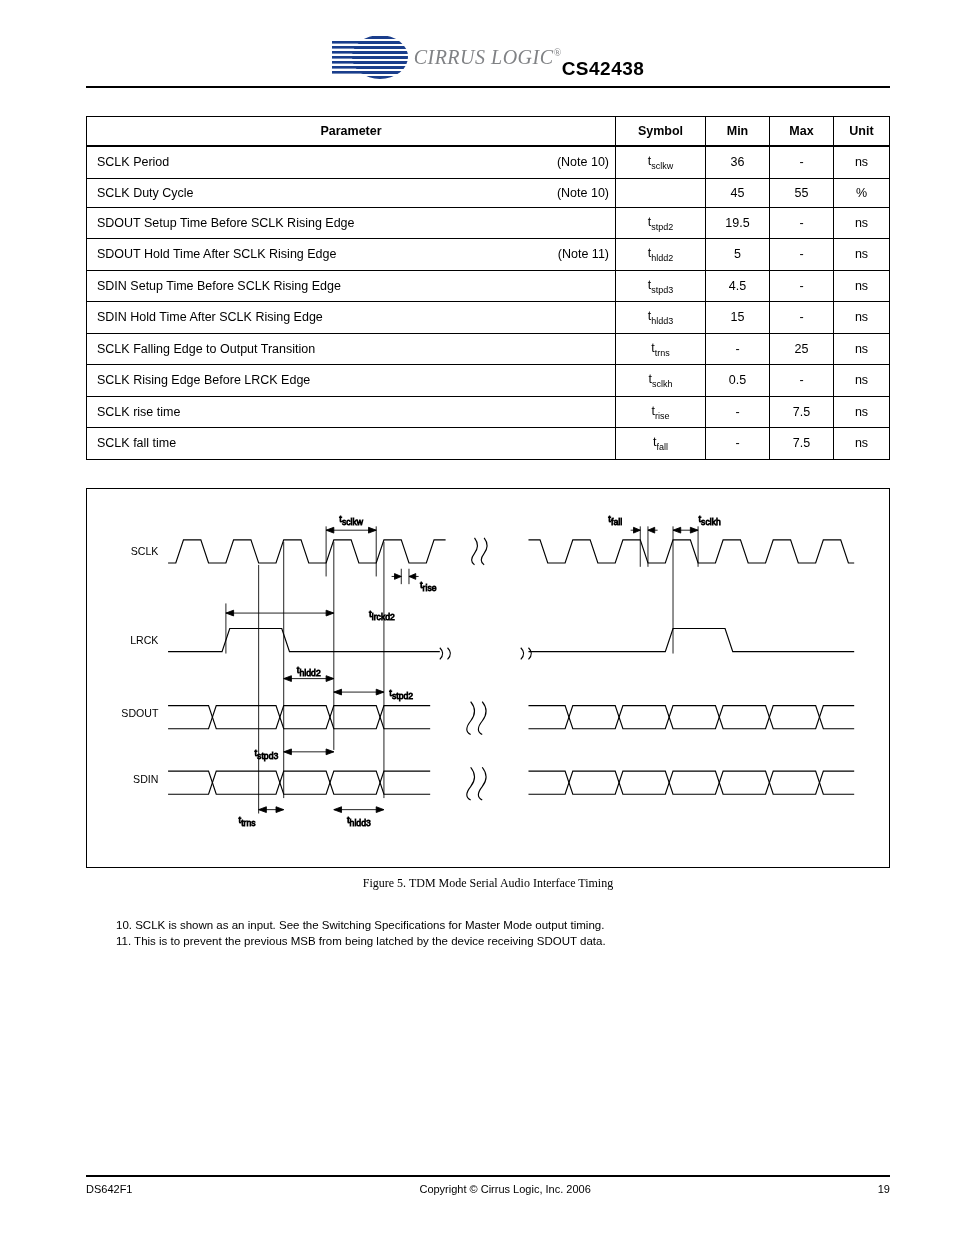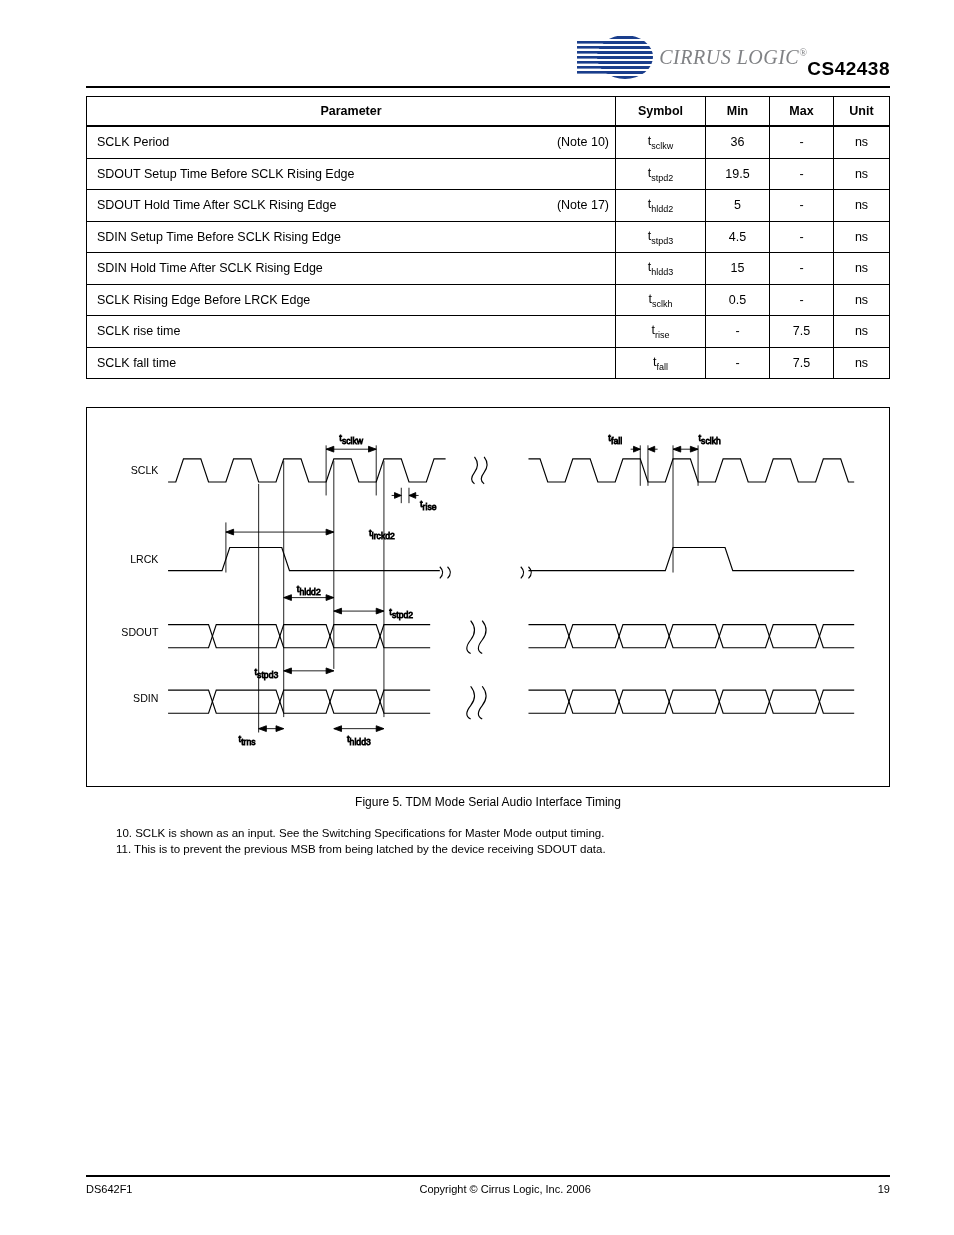--- a/index.html
+++ b/index.html
@@ -9,25 +9,25 @@
     height: 1235px;
     background: #fff;
     position: relative;
     color: #000;
   }
   .page {
     padding: 34px 64px 0 86px;
   }
   .header {
     display: flex;
-    justify-content: flex-end;
+    justify-content: center;
     align-items: flex-end;
     border-bottom: 2px solid #000;
     padding-bottom: 6px;
-    margin-bottom: 8px;
+    margin-bottom: 28px;
   }
   .logo-block { display:flex; align-items:center; gap:6px; }
   .logo-svg { width:76px; height:46px; }
   .logotext { font-family: Georgia, 'Times New Roman', serif; font-size:20px; font-style:italic; color:#808285; letter-spacing:0.5px; }
   .logotext .reg { font-size:10px; vertical-align:super; }
   .part { font-size:19px; font-weight:bold; letter-spacing:0.5px; }
 
   table.spec {
     border-collapse: collapse;
     width: 100%;
@@ -48,21 +48,21 @@
   .sub { font-size:9px; vertical-align: sub; }
   .note { font-size:11.5px; margin-left:30px; margin-top:4px; }
 
   .figure-box {
     border:1px solid #000;
     margin-top:22px;
     padding: 20px 14px 40px 14px;
     position:relative;
     height:380px;
   }
-  .fig-caption { text-align:center; font-size:12px; margin-top:8px; }
+  .fig-caption { text-align:center; font-size:12px; margin-top:8px;font-family:Liberation Serif, serif; }
   .figure-svg { width:100%; height:100%; }
   .siglabel { font-size:11px; font-family: Arial; text-anchor:end; }
   .tlabel { font-size:10px; font-family: Arial; text-anchor:middle; }
   .wave { fill:none; stroke:#000; stroke-width:1.2; }
   .dim { stroke:#000; stroke-width:0.9; fill:none; }
   .arrow { fill:#000; }
 
   .footer {
     position:absolute;
     bottom:40px;
@@ -127,45 +127,59 @@
     </thead>
     <tbody id="tbody">
         <tr>
           <td class="param">SCLK Period <span style="float:right;">(Note 10)</span></td>
           <td>t<span class="sub">sclkw</span></td>
           <td>36</td>
           <td>-</td>
           <td>ns</td>
         </tr>
         <tr>
+          <td class="param">SCLK Duty Cycle <span style="float:right;">(Note 10)</span></td>
+          <td></td>
+          <td>45</td>
+          <td>55</td>
+          <td>%</td>
+        </tr>
+        <tr>
           <td class="param">SDOUT Setup Time Before SCLK Rising Edge</td>
           <td>t<span class="sub">stpd2</span></td>
           <td>19.5</td>
           <td>-</td>
           <td>ns</td>
         </tr>
         <tr>
-          <td class="param">SDOUT Hold Time After SCLK Rising Edge <span style="float:right;">(Note 17)</span></td>
+          <td class="param">SDOUT Hold Time After SCLK Rising Edge <span style="float:right;">(Note 11)</span></td>
           <td>t<span class="sub">hldd2</span></td>
           <td>5</td>
           <td>-</td>
           <td>ns</td>
         </tr>
         <tr>
           <td class="param">SDIN Setup Time Before SCLK Rising Edge</td>
           <td>t<span class="sub">stpd3</span></td>
           <td>4.5</td>
           <td>-</td>
           <td>ns</td>
         </tr>
         <tr>
           <td class="param">SDIN Hold Time After SCLK Rising Edge</td>
           <td>t<span class="sub">hldd3</span></td>
           <td>15</td>
           <td>-</td>
+          <td>ns</td>
+        </tr>
+        <tr>
+          <td class="param">SCLK Falling Edge to Output Transition</td>
+          <td>t<span class="sub">trns</span></td>
+          <td>-</td>
+          <td>25</td>
           <td>ns</td>
         </tr>
         <tr>
           <td class="param">SCLK Rising Edge Before LRCK Edge</td>
           <td>t<span class="sub">sclkh</span></td>
           <td>0.5</td>
           <td>-</td>
           <td>ns</td>
         </tr>
         <tr>
@@ -303,21 +317,21 @@
         <line x1="152" y1="312" x2="178" y2="312"></line>
         <polygon class="arrow" points="178,312 170,309 170,315"></polygon>
         <polygon class="arrow" points="152,312 160,309 160,315"></polygon>
         <line x1="152" y1="58" x2="152" y2="316"></line>
         <text class="tlabel" x="140" y="326">t<tspan class="sub" dy="3" font-size="7">trns</tspan></text>
       </g>
     </svg>
   </div>
   <div class="fig-caption">Figure 5.  TDM Mode Serial Audio Interface Timing</div>
 
-  <div style="margin-top:18px;">
+  <div style="margin-top:28px;">
     <div class="note"><span>10. SCLK is shown as an input. See the Switching Specifications for Master Mode output timing.</span></div>
     <div class="note"><span>11. This is to prevent the previous MSB from being latched by the device receiving SDOUT data.</span></div>
   </div>
 
 </div>
 
 <div class="footer">
   <span>DS642F1</span>
   <span class="mid">Copyright © Cirrus Logic, Inc. 2006</span>
   <span>19</span>

